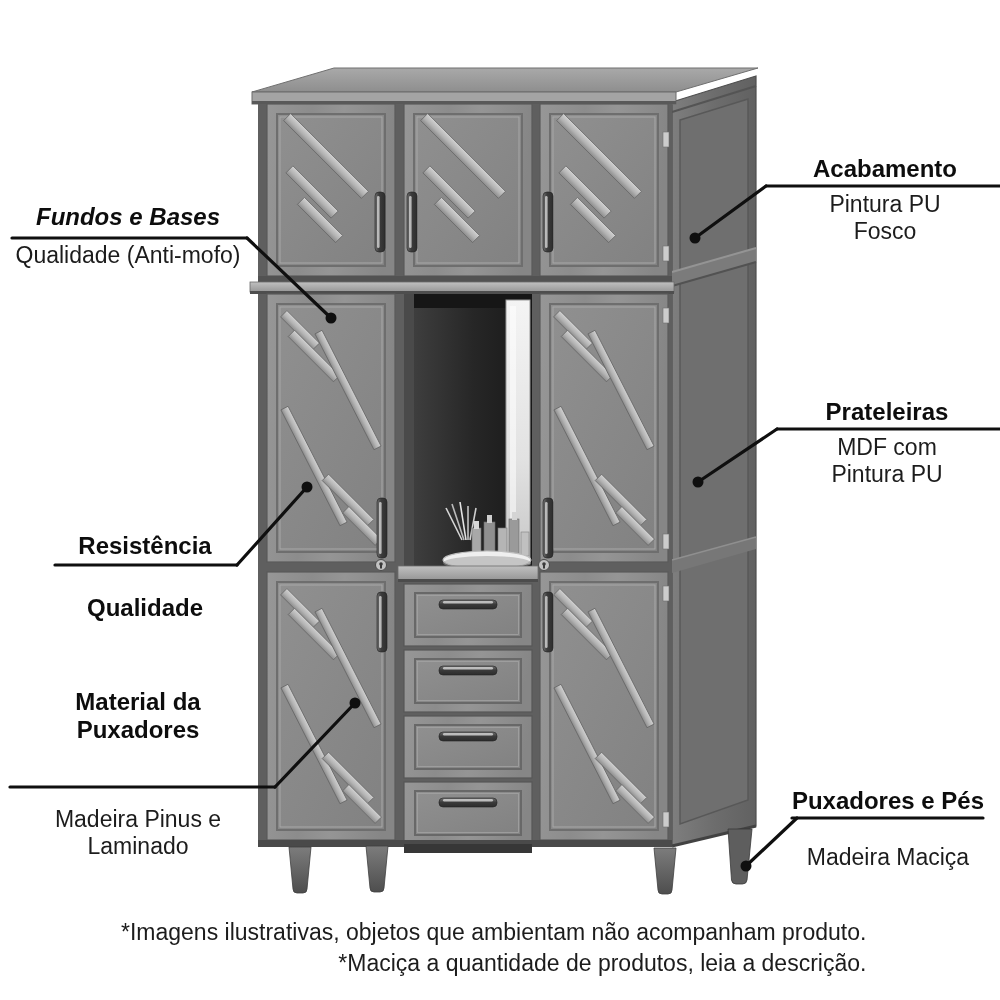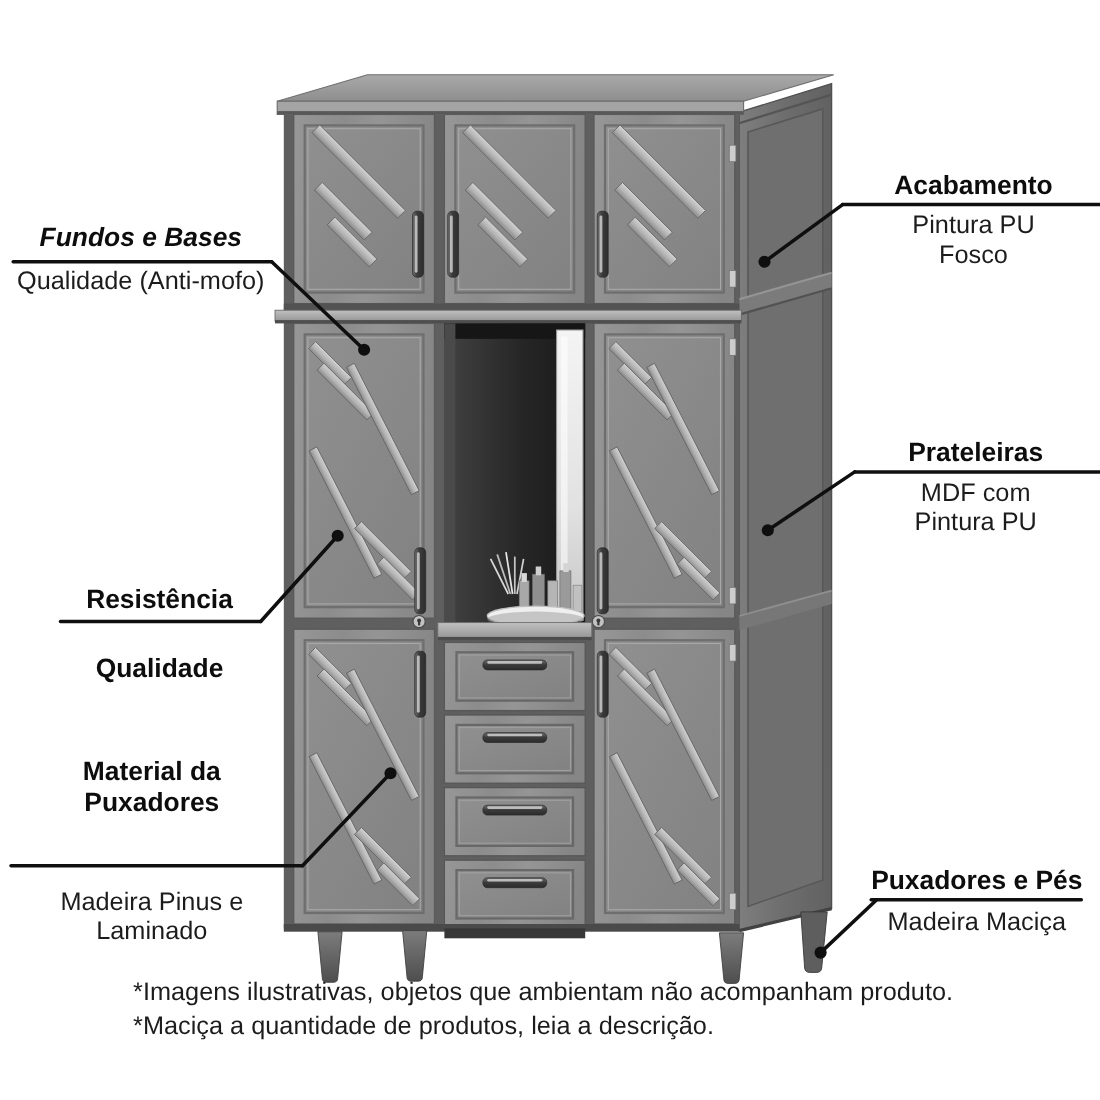--- a/index.html
+++ b/index.html
@@ -2,22 +2,22 @@
 <html><head>
 <meta charset="utf-8">
 <style>
   html,body{margin:0;padding:0;background:#ffffff;}
   .stage{position:relative;width:1000px;height:1000px;background:#ffffff;
          font-family:"Liberation Sans", sans-serif;overflow:hidden;}
   svg.scene{position:absolute;left:0;top:0;}
   .co-title{position:absolute;font-weight:bold;font-size:24px;line-height:28px;
             color:#0d0d0d;text-align:center;}
   .co-desc{position:absolute;font-size:23px;line-height:27px;color:#1c1c1c;text-align:center;}
-  .disclaimer{position:absolute;left:121px;top:886px;font-size:23px;line-height:31px;
-              color:#1c1c1c;text-align:left;white-space:nowrap;}
+  .disclaimer{position:absolute;left:121px;top:917px;font-size:23px;line-height:31px;
+              color:#1c1c1c;text-align:right;white-space:nowrap;}
 </style>
 </head>
 <body>
 
 <div class="stage">
 
   <svg class="scene" width="1000" height="1000" viewBox="0 0 1000 1000">
     <defs>
       <linearGradient id="gDoor" x1="0" y1="0" x2="1" y2="0.12">
         <stop offset="0" stop-color="#979797"></stop>
@@ -278,21 +278,21 @@
   <div class="co-title" style="left:28px;top:688px;width:220px;">
     <div>Material da</div>
     <div>Puxadores</div>
   </div>
   <div class="co-desc" style="left:22px;top:770px;width:232px;margin-top:36px;">
     <div>Madeira Pinus e</div>
     <div>Laminado</div>
   </div>
 
   <div class="co-title" style="left:786px;top:787px;width:204px;">Puxadores e Pés</div>
-  <div class="co-desc" style="left:786px;top:824px;width:204px;">
+  <div class="co-desc" style="left:786px;top:844px;width:204px;">
     <div>Madeira Maciça</div>
   </div>
 
   <div class="disclaimer">
     <div>*Imagens ilustrativas, objetos que ambientam não acompanham produto.</div>
     <div>*Maciça a quantidade de produtos, leia a descrição.</div>
   </div>
 
 </div>
 

